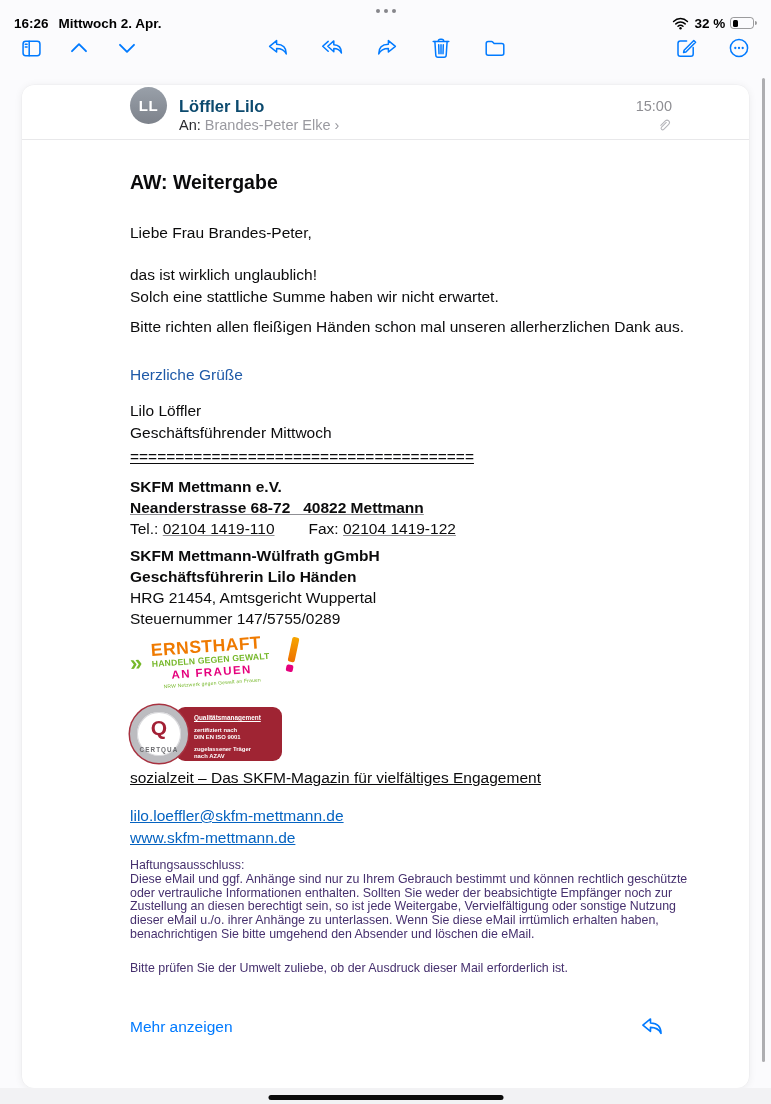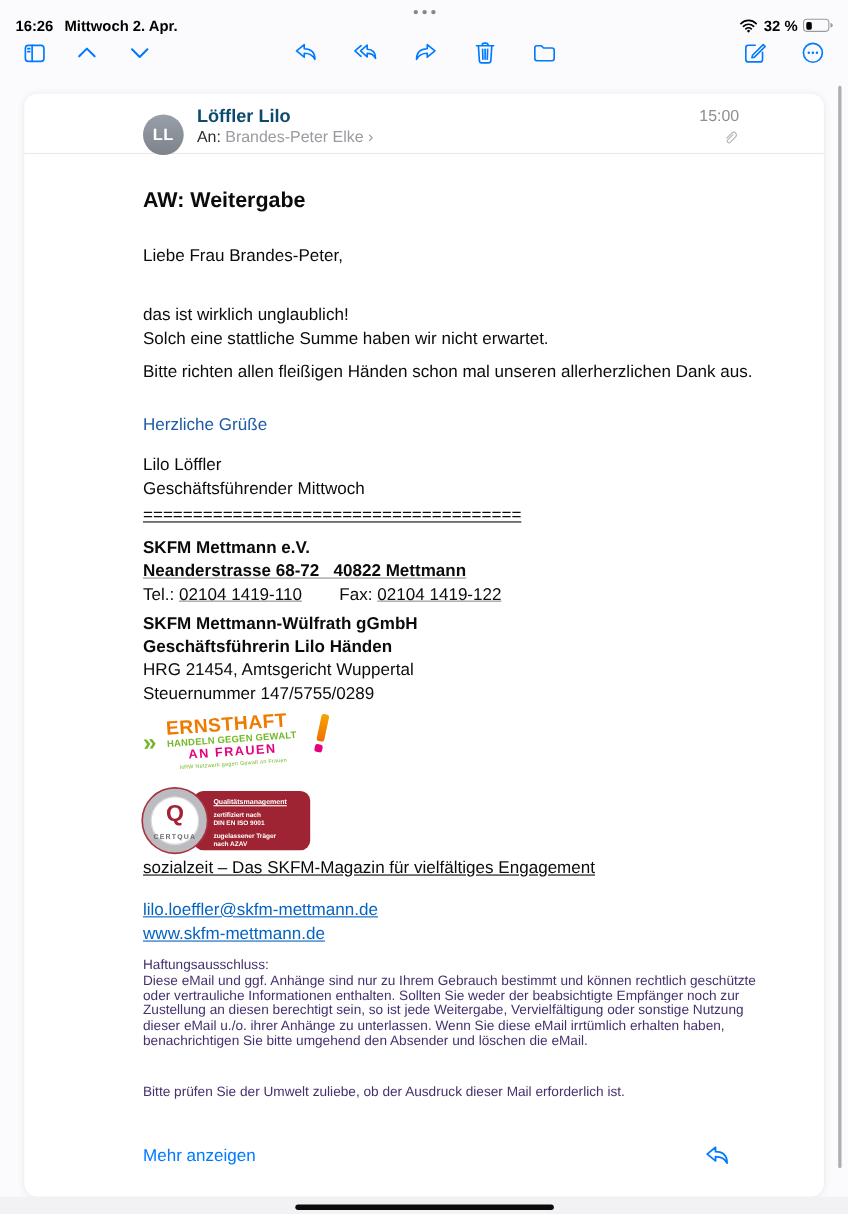--- a/index.html
+++ b/index.html
@@ -30,35 +30,35 @@
   .icon { display:block; }
   
   .scrollbar { position:absolute; right:6px; top:78px; width:3px; height:984px; border-radius:2px; background:rgba(90,90,95,.48); }
   .home-strip { position:absolute; left:0; bottom:0; width:771px; height:16px; background:#f2f2f4; }
   .home-indicator { position:absolute; left:50%; transform:translateX(-50%); bottom:4px; width:235px; height:5px; border-radius:3px; background:#0b0b0b; z-index:6; }
   
   .card { position:absolute; left:22px; top:85px; width:727px; height:1003px; background:#fff;
     border-radius:12px; overflow:hidden;
     box-shadow:0 1px 8px rgba(0,0,0,.07), 0 0 0 0.5px rgba(0,0,0,.03); }
   .mail-header { position:relative; height:55px; border-bottom:1px solid #e8e8ea; }
-  .avatar { position:absolute; left:108px; top:19px; width:37px; height:37px; border-radius:50%;
+  .avatar { position:absolute; left:108px; top:2px; width:37px; height:37px; border-radius:50%;
     background:linear-gradient(180deg,#99a0a9,#7d828b); color:#fff; font-size:15px; font-weight:bold;
     display:flex; align-items:center; justify-content:center; letter-spacing:.5px; }
   .hdr-text { position:absolute; left:157px; top:11px; }
   .sender { font-size:16.5px; font-weight:bold; color:#0c4a6e; line-height:20px; }
   .to-line { font-size:14.5px; line-height:18px; color:#9a9aa0; }
   .to-label { color:#2b2b30; }
   .hdr-right { position:absolute; right:77px; top:13px; text-align:right; color:#8e8e93; font-size:14.5px; line-height:17px; }
   .clip-row { display:flex; justify-content:flex-end; margin-top:2px; }
   
   .mail-body { padding:30px 60px 0 108px; }
   .t15 { font-size:15.5px; line-height:22px; }
   .t21 { font-size:15.5px; line-height:21px; }
   .subject { font-size:19.5px; line-height:24px; font-weight:bold; margin:0; }
-  .mt28{margin-top:28px}.mt26{margin-top:26px}.mt20{margin-top:32px}
+  .mt28{margin-top:28px}.mt26{margin-top:26px}.mt20{margin-top:20px}
   .mt18{margin-top:18px}.mt16{margin-top:16px}.mt14{margin-top:14px}.mt10{margin-top:10px}
   .mt8{margin-top:8px}.mt6{margin-top:6px}.mt2{margin-top:2px}
   .b { font-weight:bold; }
   .closing { color:#1f5aa8; }
   .divider-eq { text-decoration:underline; letter-spacing:0; }
   .u-gray { text-decoration:underline; text-decoration-color:#8f8f94; }
   .u-black { text-decoration:underline; }
   .link-blue { color:#0563c1; text-decoration:underline; cursor:pointer; }
   .ws-pre { white-space:pre;font-weight:bold; }
   .fax-part { margin-left:34px; }

